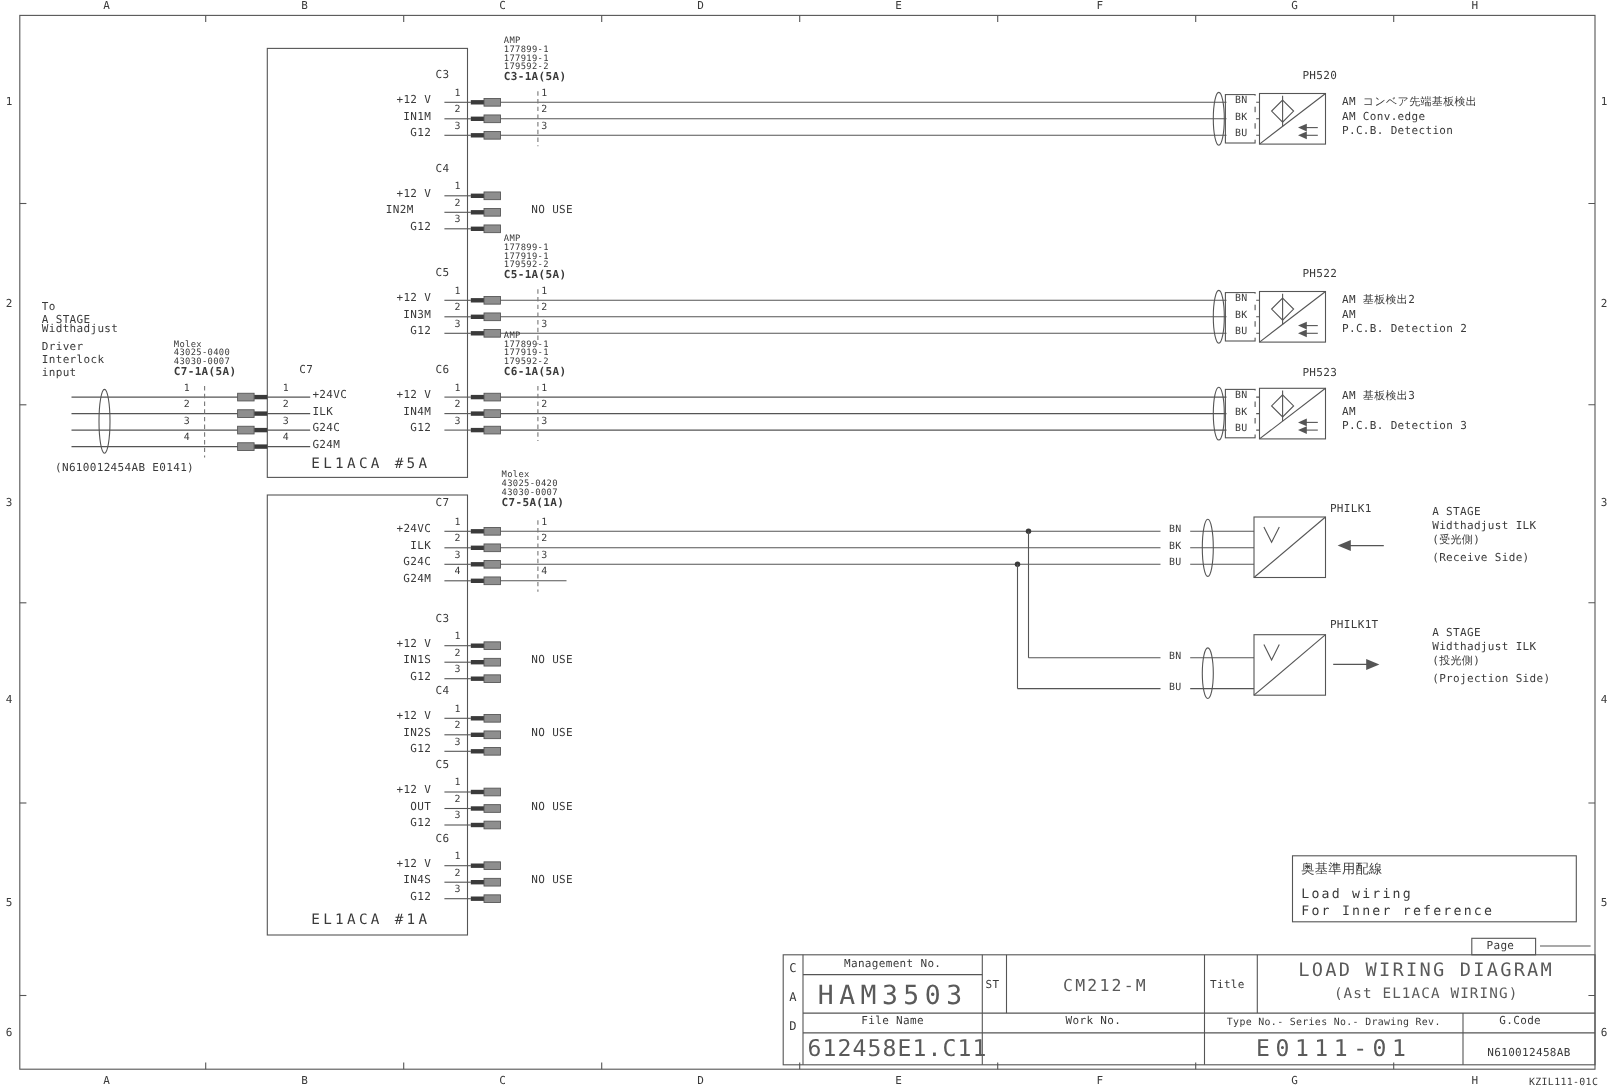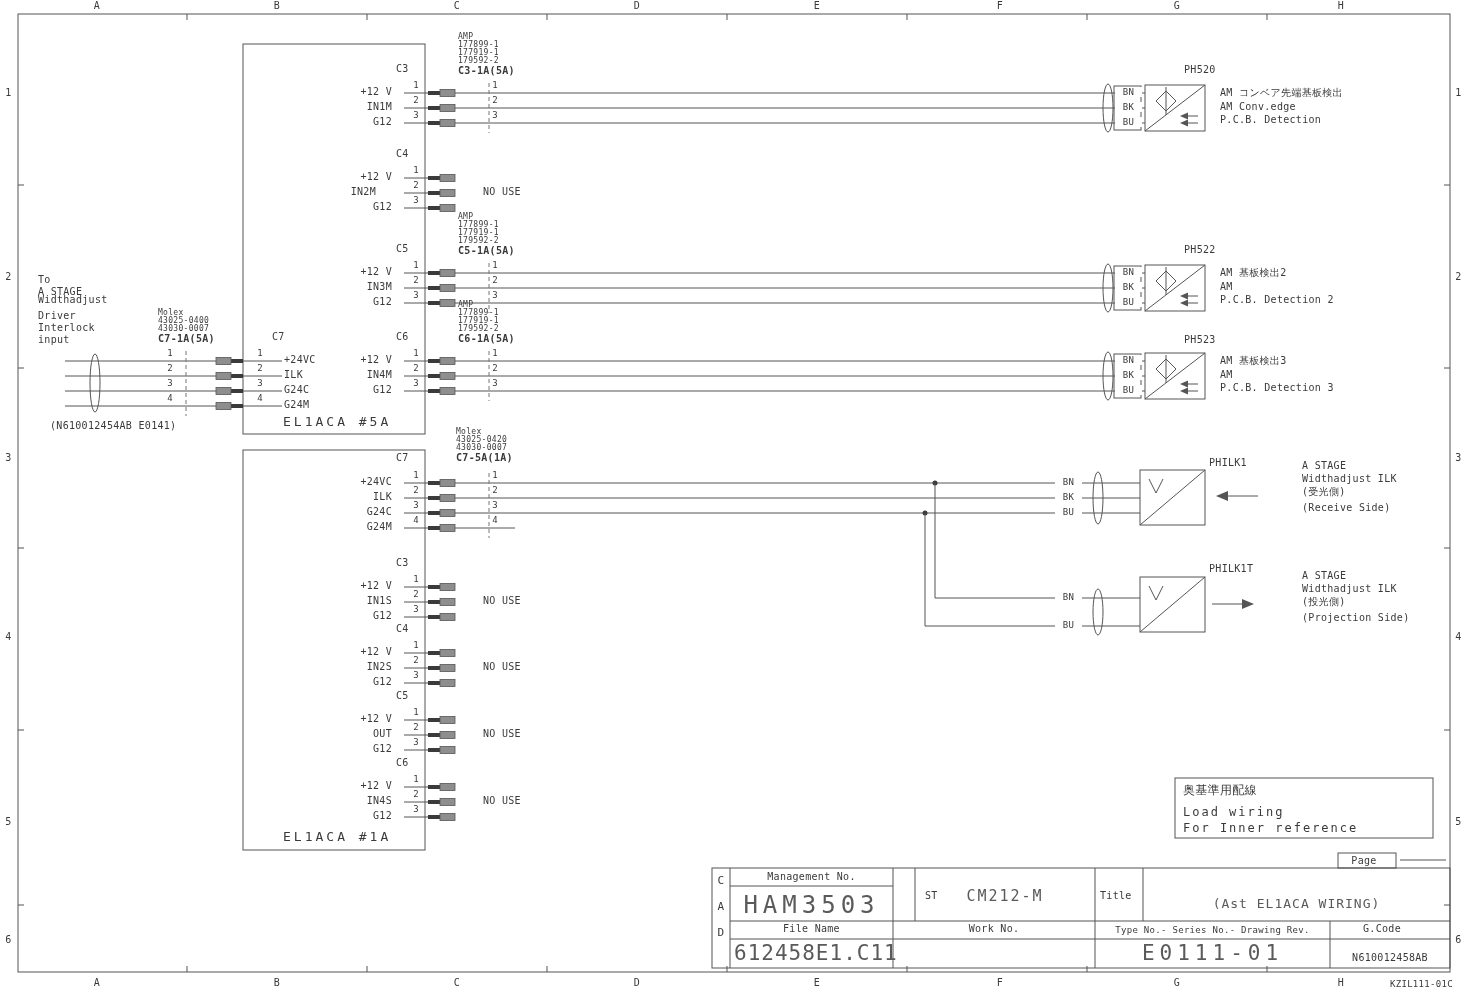--- a/index.html
+++ b/index.html
@@ -512,23 +512,24 @@
 <div class="t s12" style="left:1183px;top:783px">奥基準用配線</div>
 <div class="t s12 ls2" style="left:1183px;top:805px">Load wiring</div>
 <div class="t s12 ls2" style="left:1183px;top:821px">For Inner reference</div>
 
 <div class="t c" style="left:1338px;top:855px;width:52px">Page</div>
 <div class="t s11 c" style="left:713px;top:874px;width:16px">C</div>
 <div class="t s11 c" style="left:713px;top:900px;width:16px">A</div>
 <div class="t s11 c" style="left:713px;top:926px;width:16px">D</div>
 <div class="t c" style="left:730px;top:871px;width:163px">Management No.</div>
 <div class="t c big" style="left:730px;top:891px;width:163px;font-size:24px;line-height:28px;letter-spacing:5px">HAM3503</div>
-<div class="t" style="left:925px;top:890px">ST</div>
+<div class="t" style="left:896px;top:890px">ST</div>
 <div class="t c big ls2" style="left:915px;top:887px;width:180px;font-size:15px;line-height:18px">CM212-M</div>
 <div class="t" style="left:1100px;top:890px">Title</div>
+<div class="t c big ls2" style="left:1143px;top:872px;width:307px;font-size:17px;line-height:20px">LOAD WIRING DIAGRAM</div>
 <div class="t c big" style="left:1143px;top:896px;width:307px;font-size:13px;line-height:16px;letter-spacing:1px">(Ast EL1ACA WIRING)</div>
 <div class="t c" style="left:730px;top:923px;width:163px">File Name</div>
 <div class="t big" style="left:734px;top:944px;font-size:21px;line-height:18px;letter-spacing:1px">612458E1.C11</div>
 <div class="t c" style="left:893px;top:923px;width:202px">Work No.</div>
 <div class="t c" style="left:1095px;top:924px;width:235px;font-size:9px">Type No.- Series No.- Drawing Rev.</div>
 <div class="t c big ls5" style="left:1095px;top:941px;width:235px;font-size:21px;line-height:24px">E0111-01</div>
 <div class="t c" style="left:1330px;top:923px;width:104px">G.Code</div>
 <div class="t c" style="left:1330px;top:952px;width:120px">N610012458AB</div>
 <div class="t s9" style="left:1390px;top:979px">KZIL111-01C</div>
 

